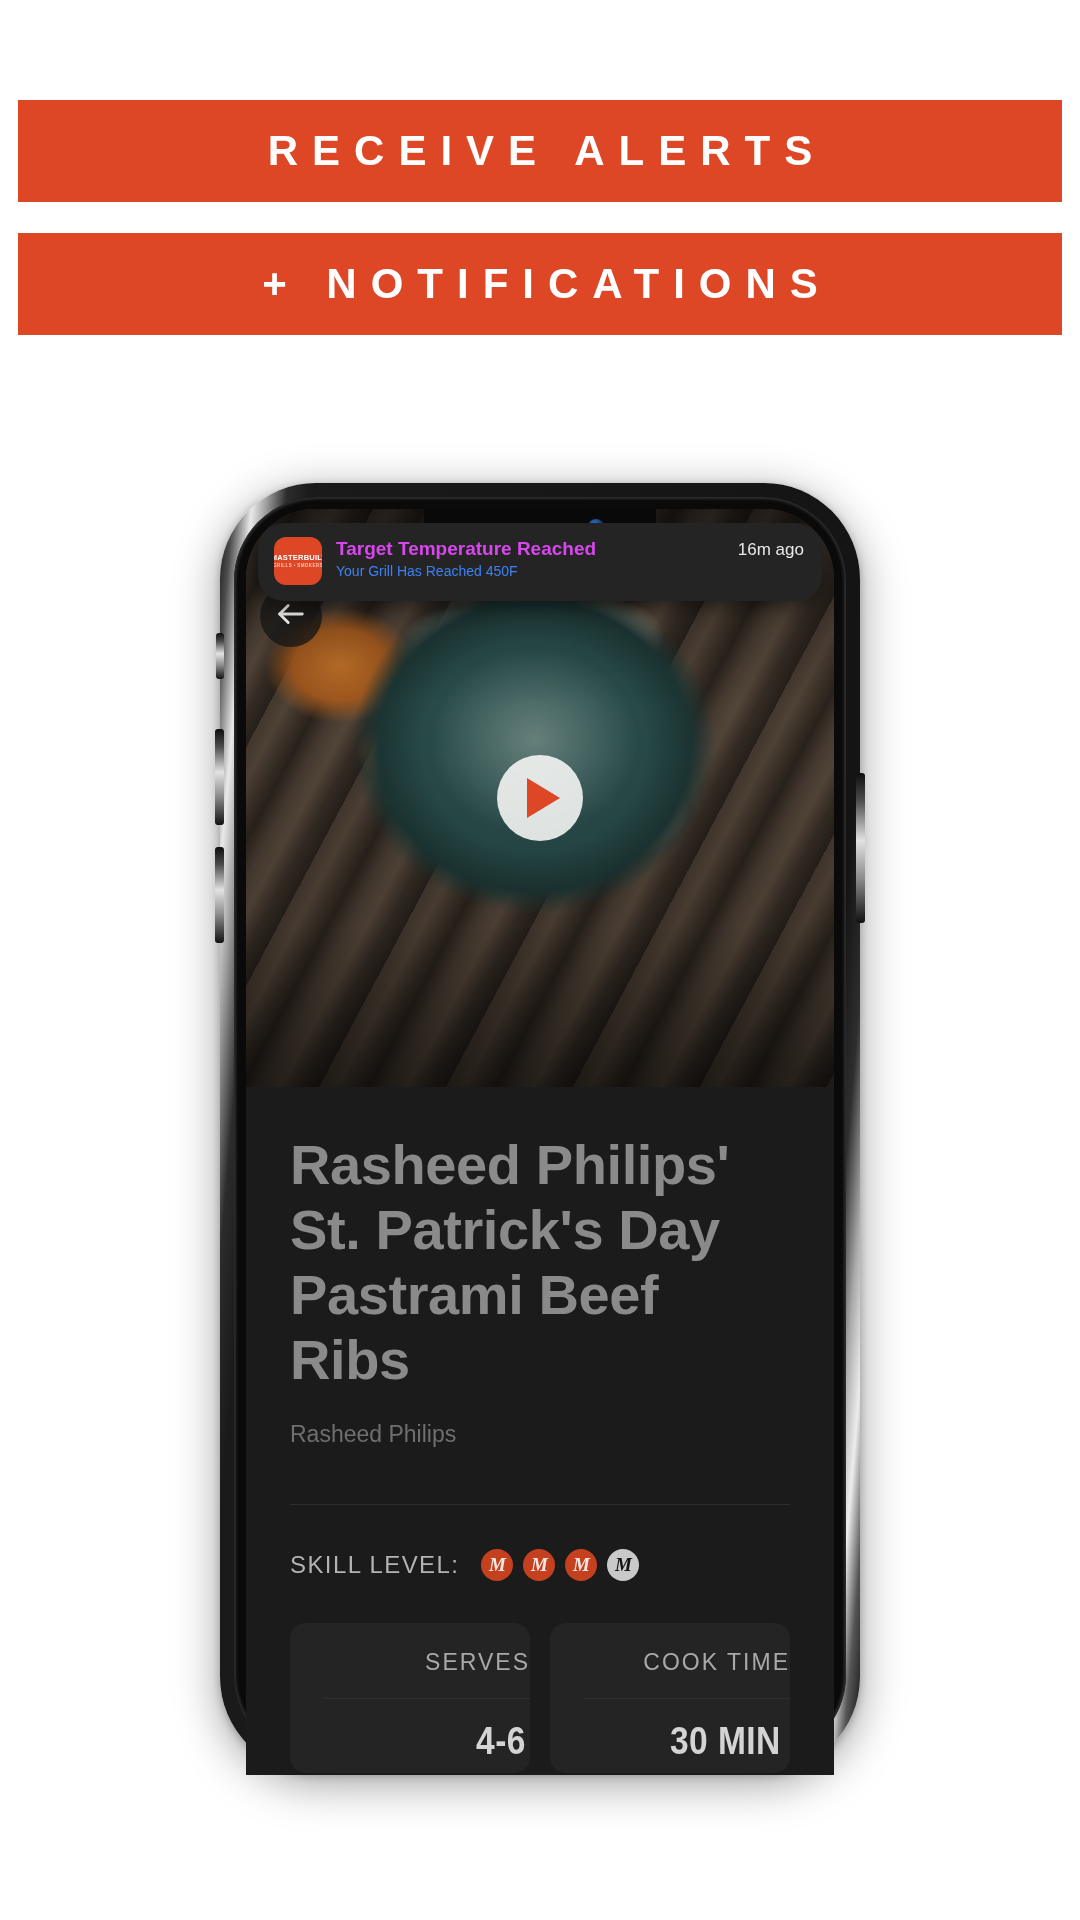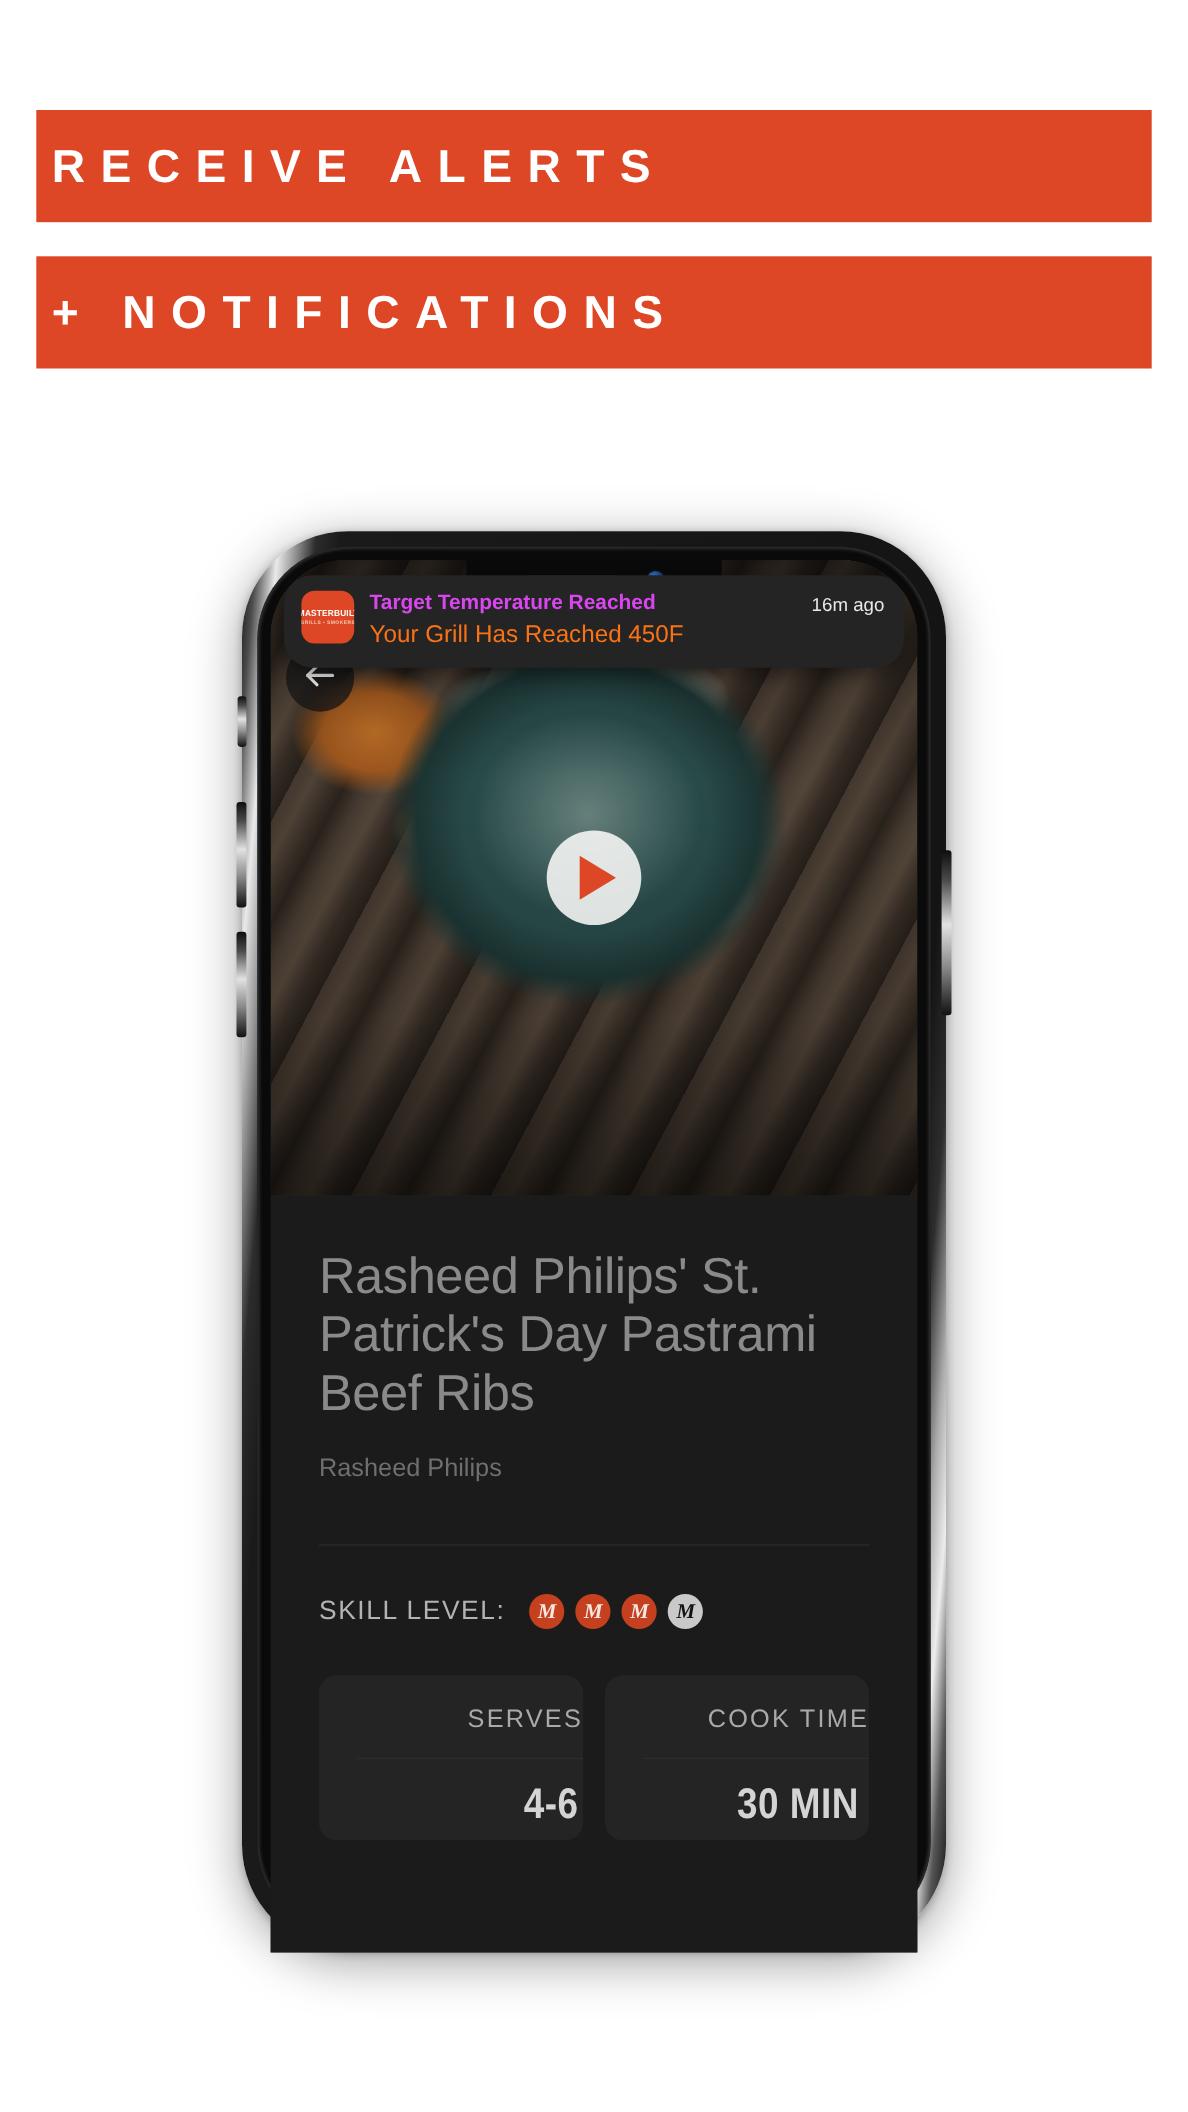--- a/index.html
+++ b/index.html
@@ -11,22 +11,22 @@
     overflow:hidden; position:relative;
   }
 
   
   .banners{
     position:absolute; left:0; top:0; width:1080px;
   }
   .banner{
     background:#DE4726;
     height:102px;
-    display:flex; align-items:center; justify-content:flex-start;
-    margin:0 33px;
+    display:flex; align-items:center; justify-content:center;
+    margin:0 18px;
   }
   .banner-1{ margin-top:100px; }
   .banner-2{ margin-top:31px; }
   .banner-text{
     color:#ffffff;
     font-weight:bold;
     font-size:42px;
     letter-spacing:14px;
     text-indent:14px;
     white-space:nowrap;
@@ -127,21 +127,21 @@
   .app-icon .ai-2{
     color:#f6c6b6; font-weight:bold; font-size:4.5px; letter-spacing:.4px;
     line-height:1; white-space:nowrap;
   }
   .toast-body{ flex:1 1 auto; min-width:0; padding-top:1px; }
   .toast-title{
     color:#d946ef; font-weight:bold; font-size:19px; line-height:1.18;
     white-space:nowrap;
   }
   .toast-msg{
-    color:#f97316; font-size:22px; line-height:1.25; margin-top:3px;
+    color:#3b82f6; font-size:14px; line-height:1.25; margin-top:3px;
     white-space:nowrap;
   }
   .toast-time{
     color:#e9e9e9; font-size:17px; line-height:1.1;
     flex:0 0 auto; padding-top:4px; white-space:nowrap;text-align:right;
   }
 
   
   .hero{
     position:absolute; left:0; top:0; width:100%; height:578px;
@@ -204,22 +204,22 @@
   }
 
   
   .sheet{
     position:absolute; left:0; top:578px; right:0; bottom:0;
     background:#1b1b1b;
     padding:46px 44px 0 44px;
   }
   .recipe-title{
     color:#8a8a8a;
-    font-weight:normal;
-    font-size:46px;
+    font-weight:bold;
+    font-size:56px;
     line-height:1.16;
     letter-spacing:-.4px;
   }
   .recipe-author{
     color:#6f6f6f;
     font-size:23px;
     margin-top:28px;
   }
   .divider{
     height:1px; background:#2e2e2e; margin-top:56px;

